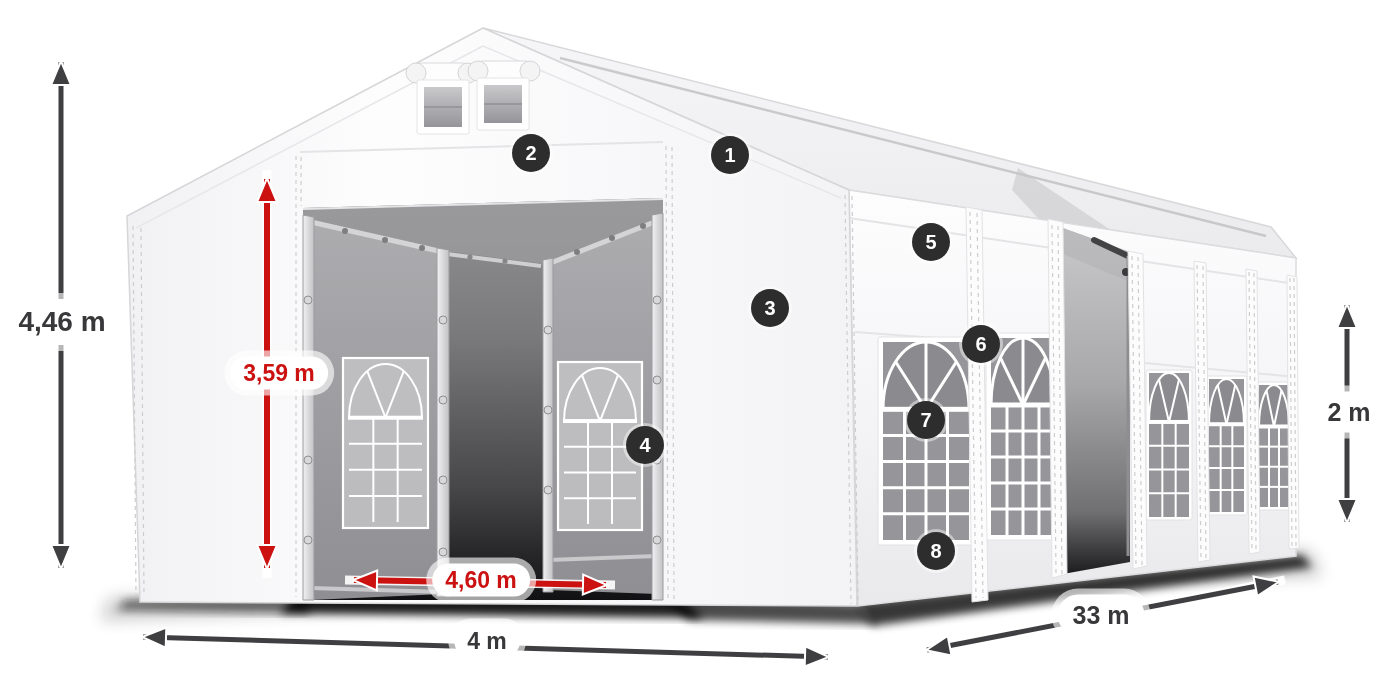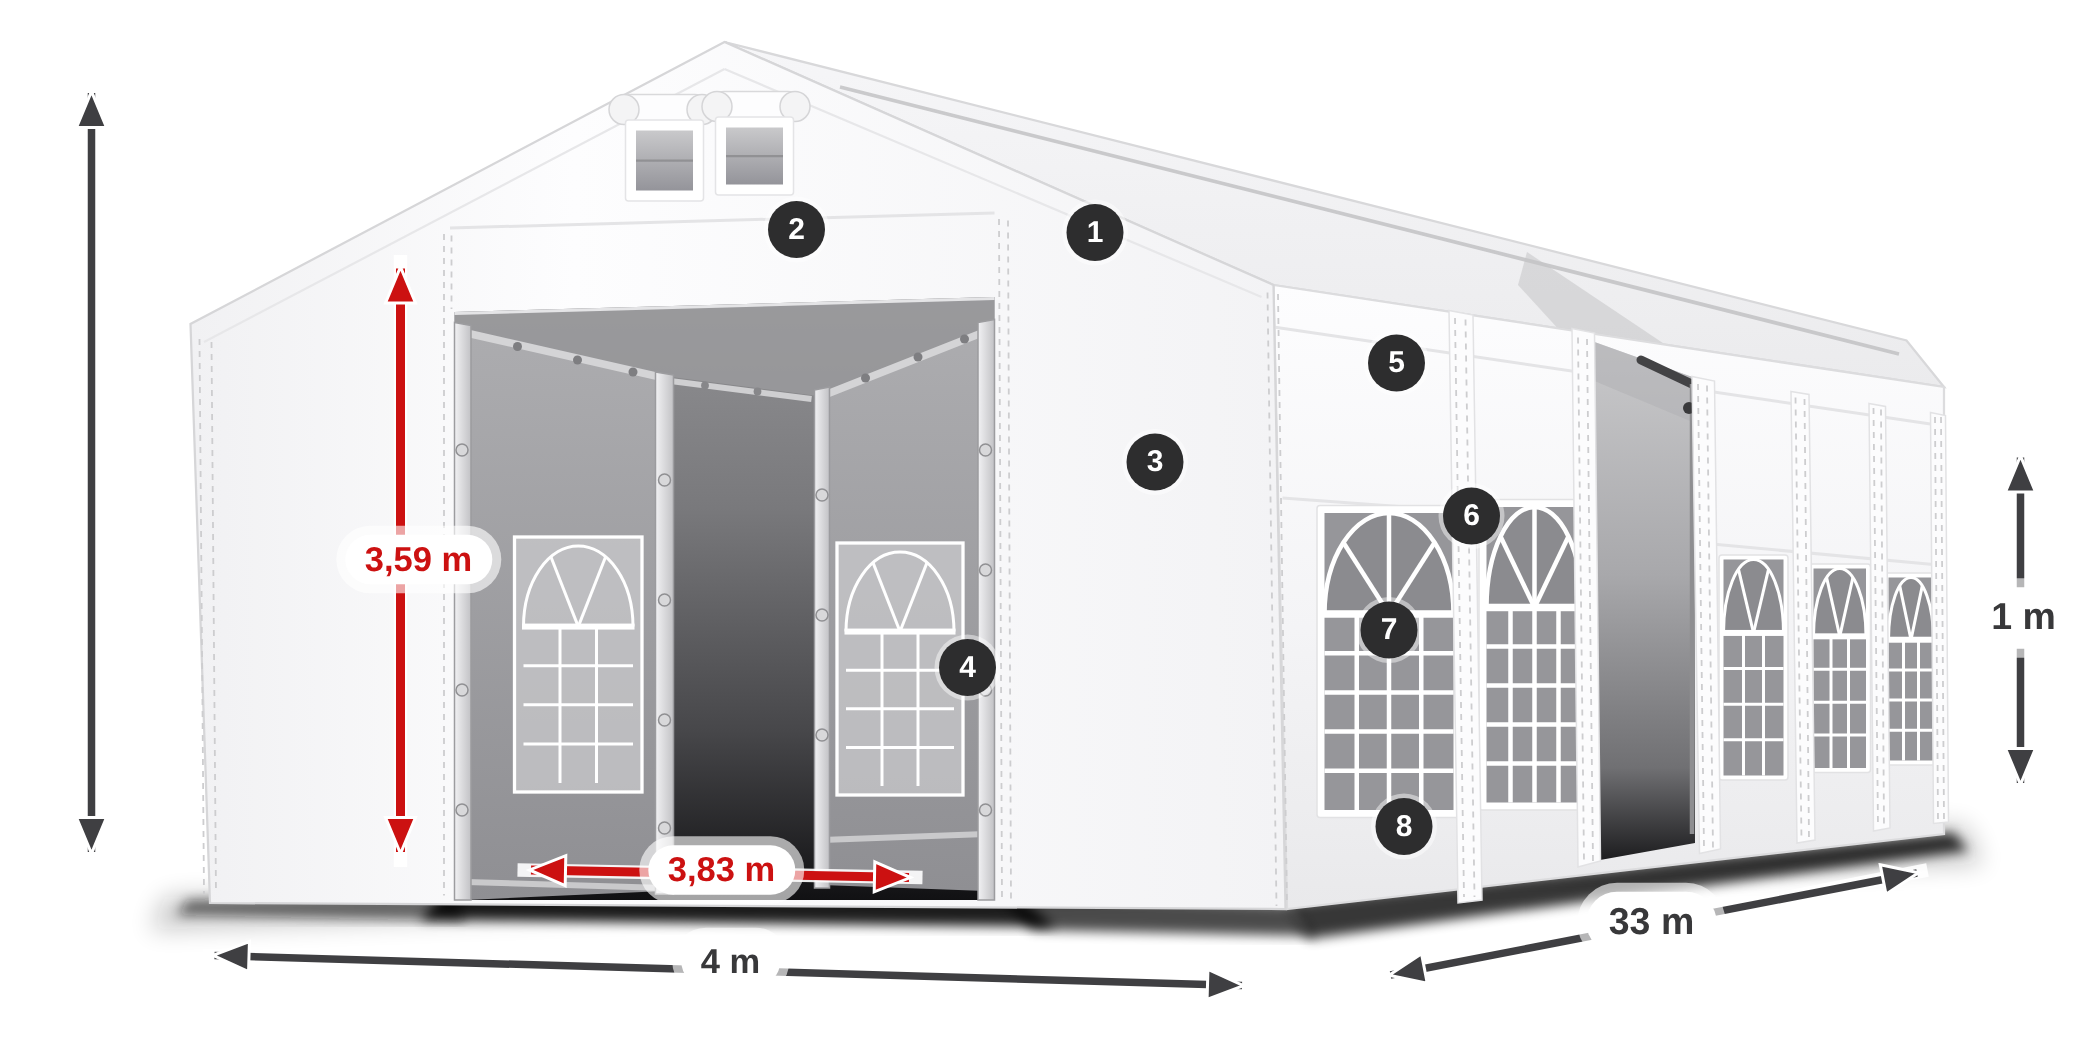--- a/index.html
+++ b/index.html
@@ -363,25 +363,26 @@
       <line class="cas" x1="267" y1="170" x2="267" y2="578"></line>
       <line class="arrr" x1="267" y1="179" x2="267" y2="568" marker-start="url(#mr)" marker-end="url(#mr)"></line>
     </g>
     <g>
       <line class="cas" x1="345" y1="580" x2="615" y2="585"></line>
       <line class="arrr" x1="354" y1="580" x2="606" y2="585" marker-start="url(#mr)" marker-end="url(#mr)"></line>
     </g>
   </g>
 </svg>
 
+<div class="pill big" style="left:62px;  top:322px;">4,46 m</div>
 <div class="pill sm red" style="left:279px; top:373px;">3,59 m</div>
-<div class="pill sm red" style="left:481px; top:580px;">3,83 m</div>
+<div class="pill sm red" style="left:481px; top:580px;">4,60 m</div>
 <div class="pill sm" style="left:487px; top:641px;">4 m</div>
 <div class="pill med" style="left:1101px;top:615px;">33 m</div>
-<div class="pill med" style="left:1349px;top:412px;">1 m</div>
+<div class="pill med" style="left:1349px;top:412px;">2 m</div>
 
 <div class="badge" style="left:730px;top:155px;">1</div>
 <div class="badge" style="left:531px;top:153px;">2</div>
 <div class="badge" style="left:770px;top:308px;">3</div>
 <div class="badge" style="left:645px;top:445px;">4</div>
 <div class="badge" style="left:931px;top:242px;">5</div>
 <div class="badge" style="left:981px;top:344px;">6</div>
 <div class="badge" style="left:926px;top:420px;">7</div>
 <div class="badge" style="left:936px;top:551px;">8</div>
 

